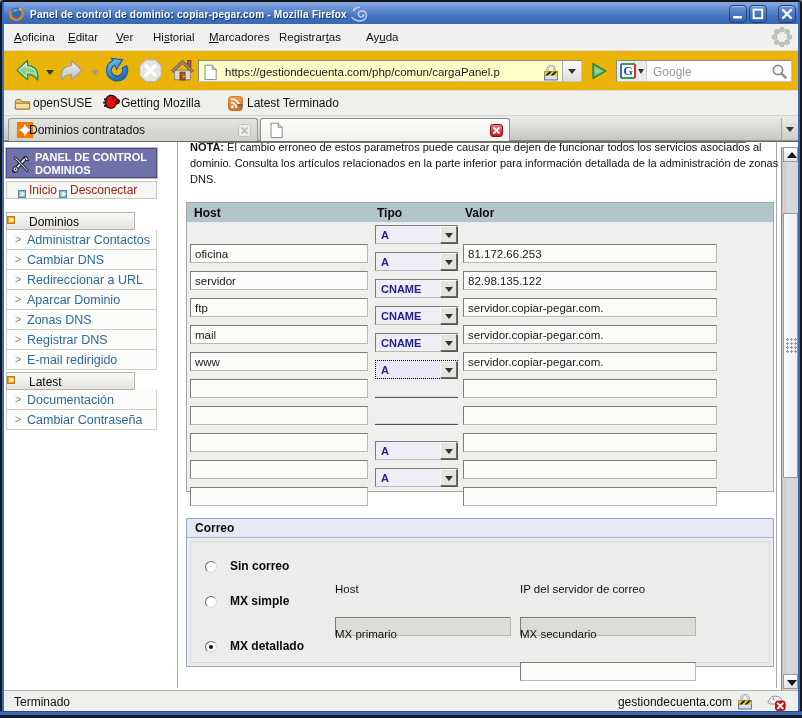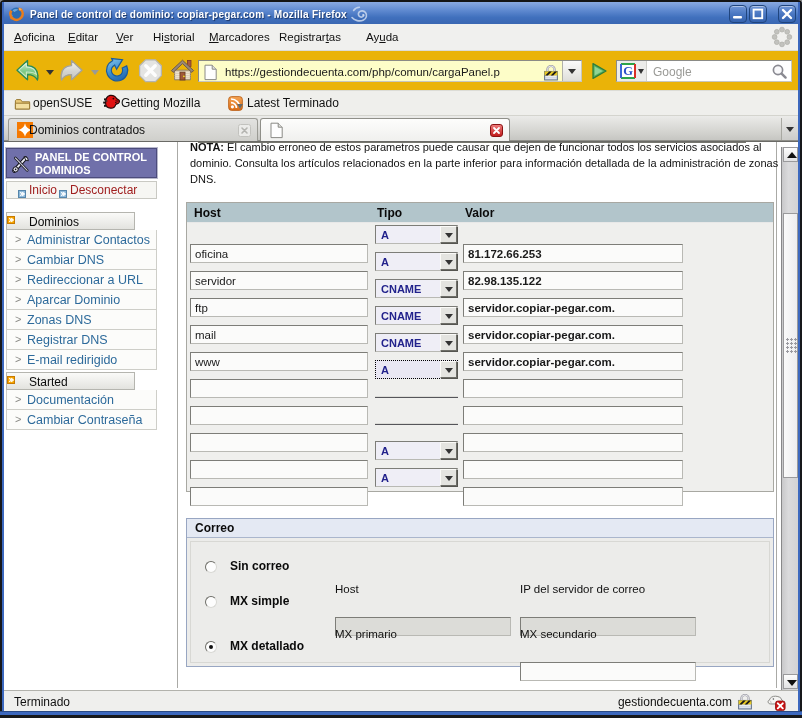--- a/index.html
+++ b/index.html
@@ -115,21 +115,21 @@
   border:1px solid #a8a8a2;}
 .dns-header{position:absolute;left:0;top:0;width:100%;height:20px;background:#b2c5cb;
   border-bottom:1px solid #e8e8e8;}
 .dns-header span{position:absolute;top:3px;font-size:12px;font-weight:bold;color:#0a0a0a;}
 .dh-host{left:7px;} .dh-tipo{left:190px;} .dh-valor{left:278px;}
 .dns-row{position:absolute;left:0;width:100%;height:19px;}
 .txt{border:1px solid;border-color:#7d7d78 #b9b9b4 #b9b9b4 #7d7d78;background:#fbfbfa;
   font-family:"Liberation Sans","DejaVu Sans",sans-serif;font-size:11.5px;color:#1a1a1a;
   padding:0 12px 0 4px;position:absolute;height:19px;margin-top:19px;}
 .host-in{left:3px;width:178px;}
-.valor-in{left:276px;width:220px;font-weight:bold;}
+.valor-in{left:276px;width:254px;}
 .sel{position:absolute;left:188px;width:83px;height:19px;background:#efeef6;
   border:1px solid;border-color:#7d7d78 #b9b9b4 #b9b9b4 #7d7d78;}
 .sel .sel-txt{position:absolute;left:5px;top:3px;font-size:11px;font-weight:bold;color:#22228c;}
 .sel .sel-btn{position:absolute;right:0;top:0;width:17px;height:17px;background:#e4e4e0;
   border:1px solid;border-color:#fbfbf8 #6e6e68 #6e6e68 #fbfbf8;box-shadow:1px 1px 0 #555550;}
 .sel .sel-btn .drop-arrow{left:4px;top:6px;border-top-width:5px;}
 .sel.focused{border:1px dotted #000;background:#e9e7f3;}
 .sel-line{position:absolute;left:188px;width:83px;top:9px;height:2px;
   border-top:1px solid #dcdcd8;border-bottom:1px solid #55555a;}
 
@@ -446,21 +446,21 @@
         <span class="gt">&gt;</span>
         <span class="lbl">Registrar DNS</span>
       </div>
       <div class="side-item" style="top:208px">
         <span class="gt">&gt;</span>
         <span class="lbl">E-mail redirigido</span>
       </div>
       <div class="side-sec" style="top:230px"><svg width="8" height="8" viewBox="0 0 8 8">
           <rect x=".5" y=".5" width="7" height="7" fill="#f5a400" stroke="#c87a00"></rect>
           <path d="M2.2 2.2 L4.4 4 L2.2 5.8 M4.2 2.2 L6.4 4 L4.2 5.8" stroke="#fff" stroke-width="1.1" fill="none"></path>
-        </svg><span class="sec-title">Started</span></div>
+        </svg><span class="sec-title">Latest</span></div>
       <div class="side-item" style="top:248px">
         <span class="gt">&gt;</span>
         <span class="lbl">Documentación</span>
       </div>
       <div class="side-item" style="top:268px">
         <span class="gt">&gt;</span>
         <span class="lbl">Cambiar Contraseña</span>
       </div>
 
     <div class="abs divider-v" style="left:173px;top:0;height:546px"></div>

